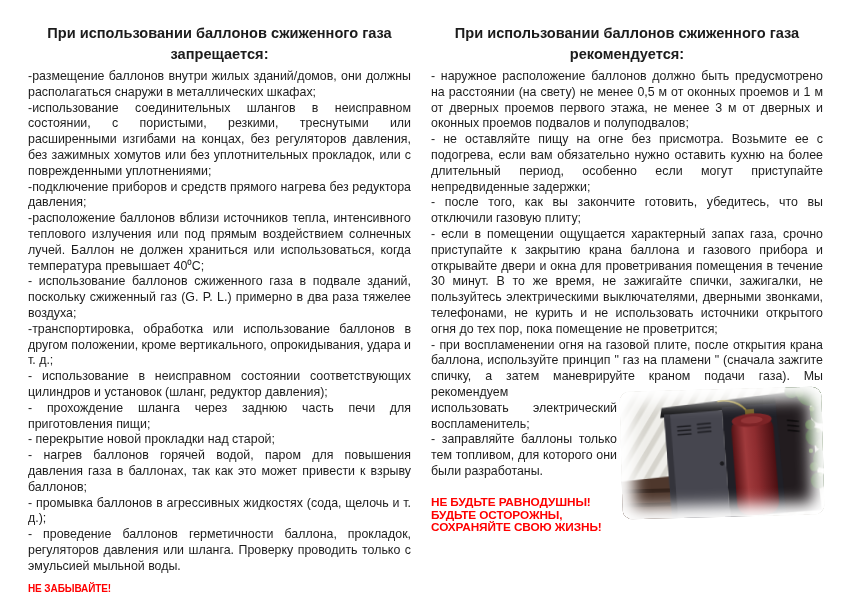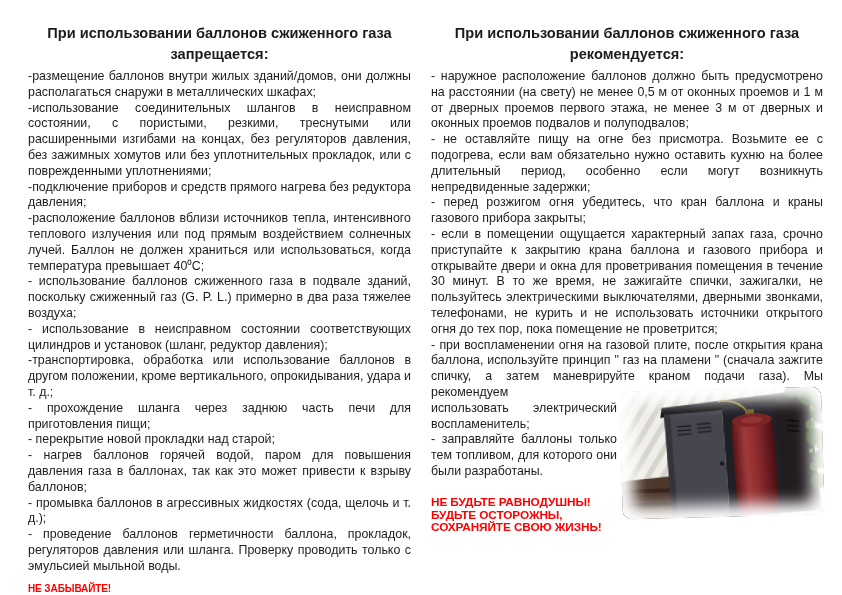--- a/index.html
+++ b/index.html
@@ -55,39 +55,39 @@
 <div class="page">
 
   <div class="col col-left">
     <h1 class="col-title"><span>При использовании баллонов сжиженного газа</span><br>
       <span>запрещается:</span></h1>
     <p class="item">-размещение баллонов внутри жилых зданий/домов, они должны располагаться снаружи в металлических шкафах;</p>
     <p class="item">-использование соединительных шлангов в неисправном состоянии, с пористыми, резкими, треснутыми или расширенными изгибами на концах, без регуляторов давления, без зажимных хомутов или без уплотнительных прокладок, или с поврежденными уплотнениями;</p>
     <p class="item">-подключение приборов и средств прямого нагрева без редуктора давления;</p>
     <p class="item">-расположение баллонов вблизи источников тепла, интенсивного теплового излучения или под прямым воздействием солнечных лучей. Баллон не должен храниться или использоваться, когда температура превышает 40⁰С;</p>
     <p class="item">- использование баллонов сжиженного газа в подвале зданий, поскольку сжиженный газ (G. P. L.) примерно в два раза тяжелее воздуха;</p>
+    <p class="item">-транспортировка, обработка или использование баллонов в другом положении, кроме вертикального, опрокидывания, удара и т. д.;</p>
     <p class="item">- использование в неисправном состоянии соответствующих цилиндров и установок (шланг, редуктор давления);</p>
-    <p class="item">-транспортировка, обработка или использование баллонов в другом положении, кроме вертикального, опрокидывания, удара и т. д.;</p>
     <p class="item">- прохождение шланга через заднюю часть печи для приготовления пищи;</p>
     <p class="item">- перекрытие новой прокладки над старой;</p>
     <p class="item">- нагрев баллонов горячей водой, паром для повышения давления газа в баллонах, так как это может привести к взрыву баллонов;</p>
     <p class="item">- промывка баллонов в агрессивных жидкостях (сода, щелочь и т. д.);</p>
     <p class="item">- проведение баллонов герметичности баллона, прокладок, регуляторов давления или шланга. Проверку  проводить только с эмульсией мыльной воды.</p>
     <div class="warning warning-left">
       <div>НЕ ЗАБЫВАЙТЕ!</div>
       <div>БЛАГОДАРЯ ПРОФИЛАКТИЧЕСКОМУ ПОВЕДЕНИЮ ВЫ СПАСАЕТЕ СВОЮ ЖИЗНЬ И ИМУЩЕСТВО.</div>
     </div>
   </div>
 
   <div class="col col-right">
     <h1 class="col-title"><span>При использовании баллонов сжиженного газа</span><br>
       <span>рекомендуется:</span></h1>
     <p class="item">- наружное расположение баллонов должно быть предусмотрено на расстоянии (на свету) не менее 0,5 м от оконных проемов и 1 м от дверных проемов первого этажа, не менее 3 м от дверных и оконных проемов подвалов и полуподвалов;</p>
-    <p class="item">- не оставляйте пищу на огне без присмотра. Возьмите ее с подогрева, если вам обязательно нужно оставить кухню на более длительный период, особенно если могут возникнуть непредвиденные задержки;</p>
-    <p class="item">- перед розжигом огня убедитесь, что кран баллона и краны газового прибора закрыты;</p>
+    <p class="item">- не оставляйте пищу на огне без присмотра. Возьмите ее с подогрева, если вам обязательно нужно оставить кухню на более длительный период, особенно если могут приступайте непредвиденные задержки;</p>
+    <p class="item">- после того, как вы закончите готовить, убедитесь, что вы отключили газовую плиту;</p>
     <p class="item">- если в помещении ощущается характерный запах газа, срочно приступайте к закрытию  крана баллона и газового прибора и открывайте двери и окна для проветривания помещения в течение 30 минут. В то же время, не зажигайте спички, зажигалки, не пользуйтесь электрическими выключателями, дверными звонками, телефонами, не курить и не использовать источники открытого огня до тех пор, пока помещение не проветрится;</p>
     <p class="item">- при воспламенении огня на газовой плите, после открытия крана баллона, используйте принцип " газ на пламени " (сначала зажгите спичку, а затем маневрируйте краном подачи газа). Мы рекомендуем</p>
 
     <div class="wrap-row">
       <div class="wrap-left">
         <p class="item">использовать электрический воспламенитель;</p>
         <p class="item">- заправляйте баллоны только тем топливом, для которого они были разработаны.</p>
         <div class="warning warning-right">
           <div>НЕ БУДЬТЕ РАВНОДУШНЫ!</div>
           <div>БУДЬТЕ ОСТОРОЖНЫ,</div>

